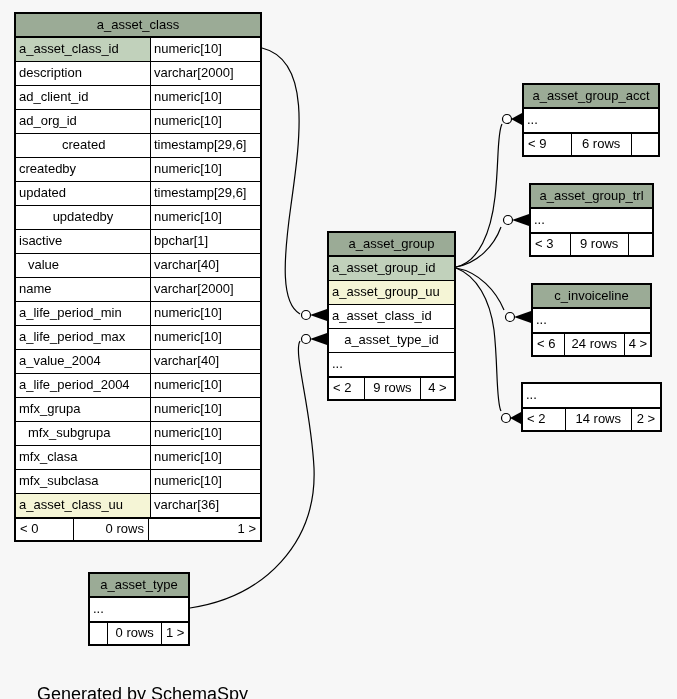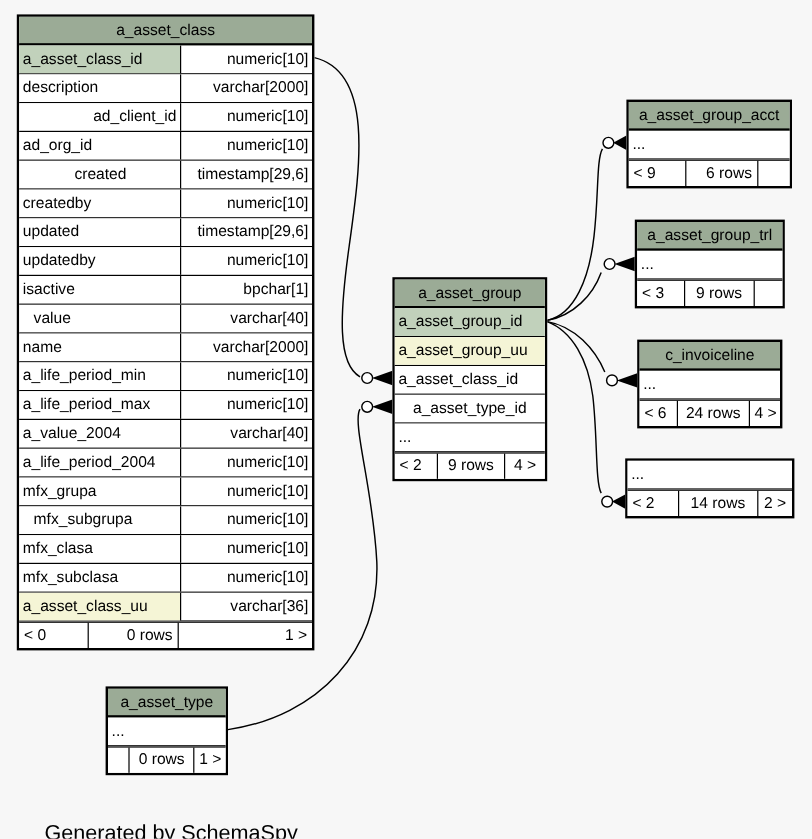--- a/index.html
+++ b/index.html
@@ -21,21 +21,21 @@
     cursor:pointer;
   }
   .row{
     display:flex;height:24px;font-size:13px;line-height:22px;
     border-bottom:1px solid #000;box-sizing:border-box;background:#fff;
   }
   .cell{
     padding:0 3px;box-sizing:border-box;white-space:nowrap;overflow:hidden;
   }
   .cell-name{flex:0 0 auto;}
-  .cell-type{border-left:1px solid #000;flex:1 1 auto;text-align:right;}
+  .cell-type{border-left:1px solid #000;flex:1 1 auto;}
   .bg-key{background:#c1d1bb;}
   .bg-uu{background:#f5f5d6;}
   .tfoot{
     display:flex;height:22px;font-size:13px;line-height:20px;
     border-top:1px solid #000;box-sizing:border-box;background:#fff;
   }
   .fcell{
     box-sizing:border-box;padding:0 4px;white-space:nowrap;overflow:hidden;
   }
   .fcell + .fcell{border-left:1px solid #000;}
@@ -85,41 +85,41 @@
       <div class="tbl-header">a_asset_class</div>
       <div class="row">
         <div class="cell cell-name bg-key" style="width: 134px;">a_asset_class_id</div>
         <div class="cell cell-type">numeric[10]</div>
       </div>
       <div class="row">
         <div class="cell cell-name" style="width: 134px;">description</div>
         <div class="cell cell-type">varchar[2000]</div>
       </div>
       <div class="row">
-        <div class="cell cell-name" style="width: 134px; text-align: right;">ad_client_id</div>
+        <div class="cell cell-name" style="width: 134px;">ad_client_id</div>
         <div class="cell cell-type">numeric[10]</div>
       </div>
       <div class="row">
         <div class="cell cell-name" style="width: 134px;">ad_org_id</div>
         <div class="cell cell-type">numeric[10]</div>
       </div>
       <div class="row">
         <div class="cell cell-name" style="width: 134px; padding-left: 46px;">created</div>
         <div class="cell cell-type">timestamp[29,6]</div>
       </div>
       <div class="row">
         <div class="cell cell-name" style="width: 134px;">createdby</div>
         <div class="cell cell-type">numeric[10]</div>
       </div>
       <div class="row">
         <div class="cell cell-name" style="width: 134px;">updated</div>
         <div class="cell cell-type">timestamp[29,6]</div>
       </div>
       <div class="row">
-        <div class="cell cell-name" style="width: 134px;">updatedby</div>
+        <div class="cell cell-name" style="width: 134px; text-align: center;">updatedby</div>
         <div class="cell cell-type">numeric[10]</div>
       </div>
       <div class="row">
         <div class="cell cell-name" style="width: 134px;">isactive</div>
         <div class="cell cell-type">bpchar[1]</div>
       </div>
       <div class="row">
         <div class="cell cell-name" style="width: 134px; padding-left: 12px;">value</div>
         <div class="cell cell-type">varchar[40]</div>
       </div>
@@ -192,21 +192,21 @@
         <div class="fcell ac" style="width: 35px;">4 &gt;</div>
       </div>
     </div>
     <div class="tbl" style="left: 522px; top: 83px; width: 138px;">
       <div class="tbl-header">a_asset_group_acct</div>
       <div class="row">
         <div class="cell cell-name" style="flex: 1 1 auto;">...</div>
       </div>
       <div class="tfoot">
         <div class="fcell al" style="width: 48px;">&lt; 9</div>
-        <div class="fcell ac" style="width: 62px; text-align: right;">6 rows</div>
+        <div class="fcell ac" style="width: 62px;">6 rows</div>
         <div class="fcell ac" style="width: 28px;"></div>
       </div>
     </div>
     <div class="tbl" style="left: 529px; top: 183px; width: 125px;">
       <div class="tbl-header">a_asset_group_trl</div>
       <div class="row">
         <div class="cell cell-name" style="flex: 1 1 auto;">...</div>
       </div>
       <div class="tfoot">
         <div class="fcell al" style="width: 40px;">&lt; 3</div>

